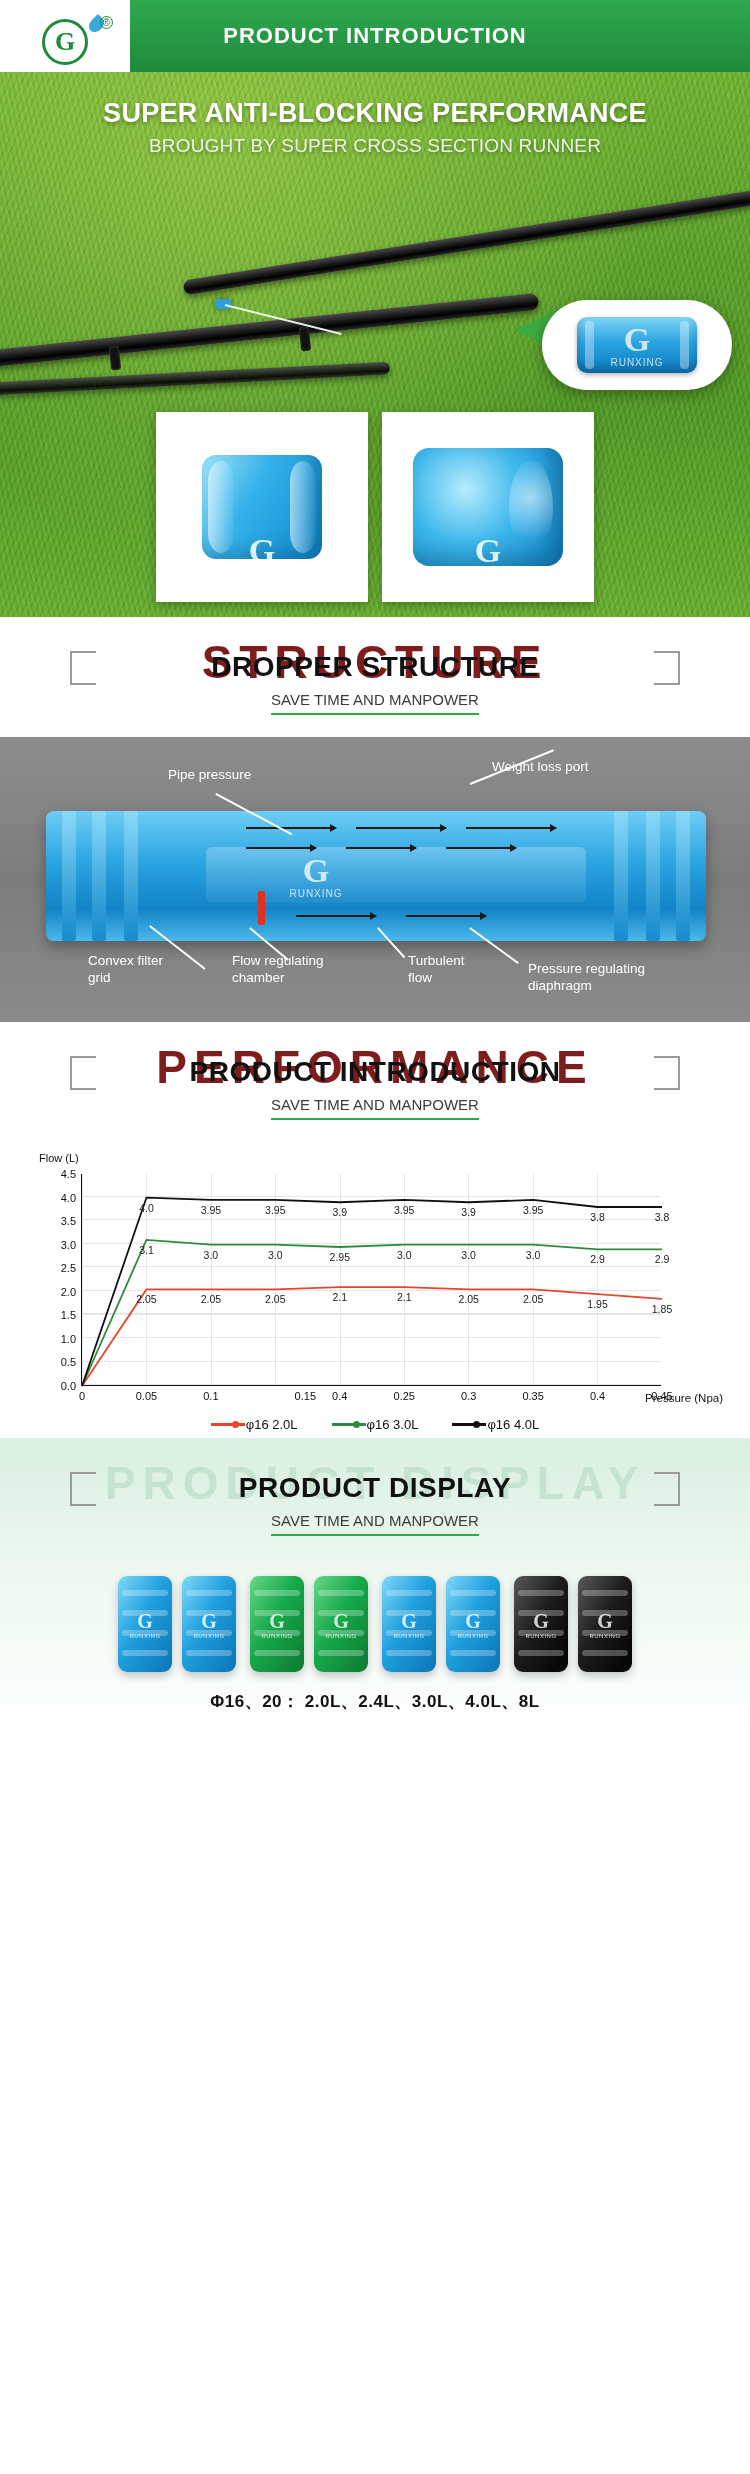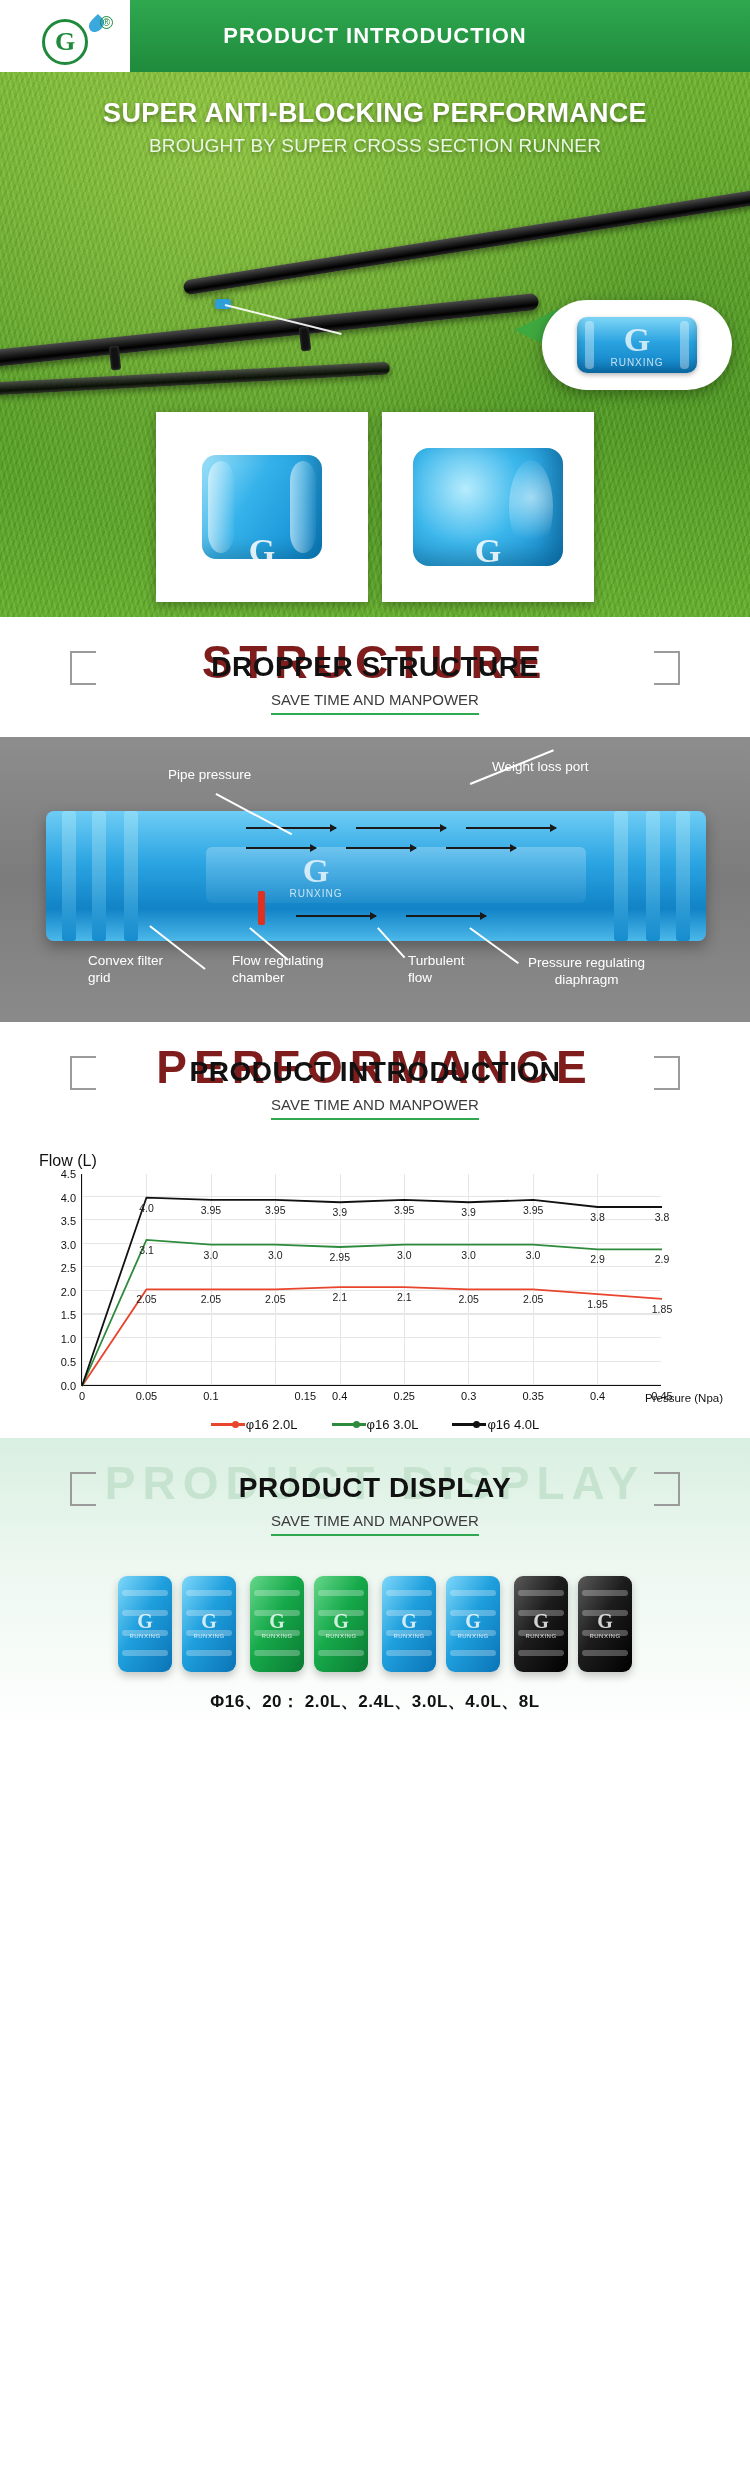--- a/index.html
+++ b/index.html
@@ -421,21 +421,21 @@
     width: 580px; height: 212px;
     border-left: 1px solid #111;
     border-bottom: 1px solid #111;
     background:
       repeating-linear-gradient(to right, #e6e6e6 0 1px, transparent 1px 64.4px),
       repeating-linear-gradient(to top, #e6e6e6 0 1px, transparent 1px 23.5px);
   }
   .ylab {
     position: absolute;
     left: 14px; top: 4px;
-    font-size: 16px; color: #111;
+    font-size: 11px; color: #111;
   }
   .xlab {
     position: absolute;
     right: 2px; bottom: 22px;
     font-size: 11.5px; color: #111;
     text-align: left;
     line-height: 1.2;
   }
   .ytick {
     position: absolute;
@@ -636,21 +636,21 @@
     <div class="lead" style="left:470px; top:190px; width:60px; transform:rotate(36deg);"></div>
 
     <div class="diag-label" style="left:168px; top:30px;">Pipe pressure</div>
     <div class="diag-label" style="left:492px; top:22px;">Weight loss port</div>
     <div class="diag-label" style="left:88px; top:216px; white-space:pre-line;">Convex filter
 grid</div>
     <div class="diag-label" style="left:232px; top:216px; white-space:pre-line;">Flow regulating
 chamber</div>
     <div class="diag-label" style="left:408px; top:216px; white-space:pre-line;">Turbulent
 flow</div>
-    <div class="diag-label" style="left:528px; top:218px; white-space:pre-line;text-align:center;">Pressure regulating
+    <div class="diag-label" style="left:528px; top:224px; white-space:pre-line;">Pressure regulating
 diaphragm</div>
   </div>
 
   <div class="section-title-wrap">
     <div class="ghost-title">PERFORMANCE</div>
     <div class="brk l"></div>
     <div class="brk r"></div>
     <div class="section-title">PRODUCT INTRODUCTION</div>
     <div><span class="section-sub">SAVE TIME AND MANPOWER</span></div>
   </div>

